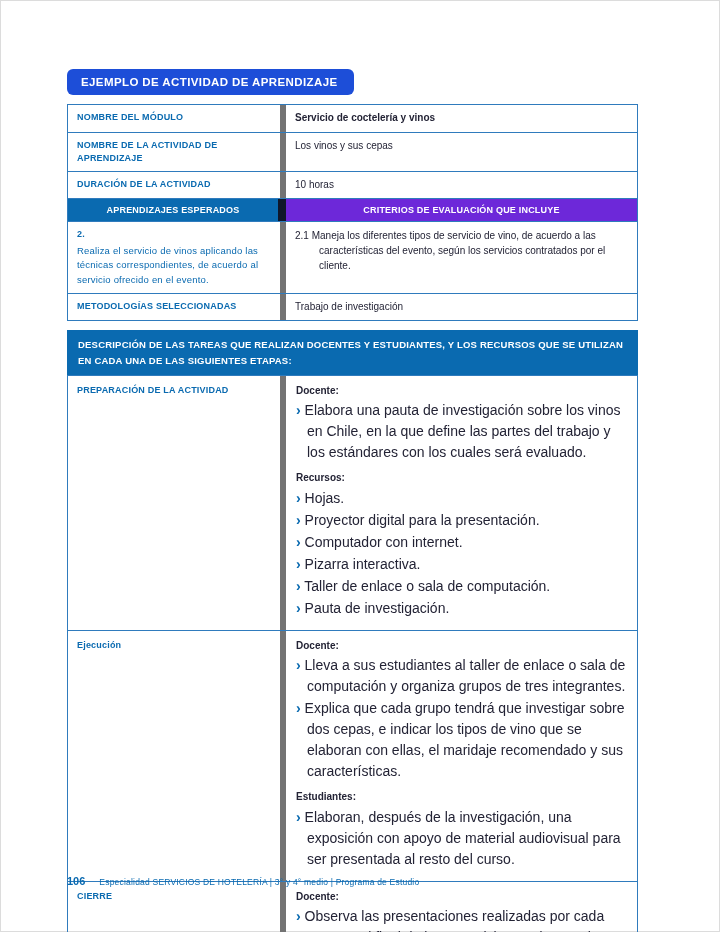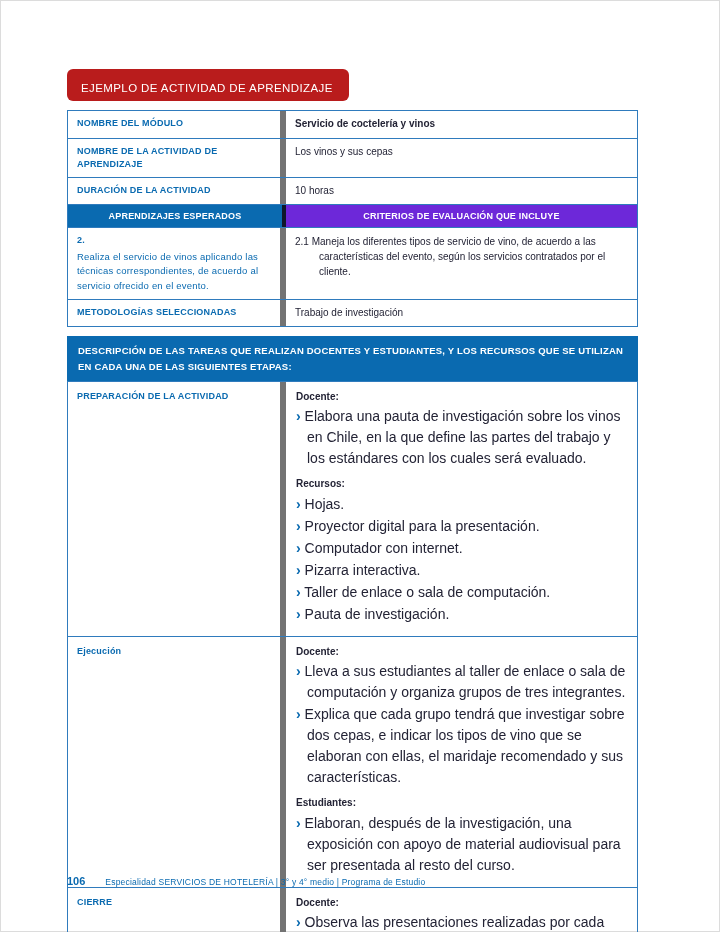--- a/index.html
+++ b/index.html
@@ -13,23 +13,23 @@
     position: absolute; inset: 0;
     width: 720px; height: 932px;
     border: 1px solid #dcdcdc;
     background: #ffffff;
   }
   .content {
     position: absolute; left: 66px; top: 68px; width: 571px;
   }
   .title-banner {
     display: inline-block;
-    background: #b91c1c; color: #ffffff;
-    font-weight: normal; font-size: 11.5px; letter-spacing: 0.4px;
-    padding: 13px 16px 7px 14px;
+    background: #1d4ed8; color: #ffffff;
+    font-weight: bold; font-size: 11.5px; letter-spacing: 0.4px;
+    padding: 7px 16px 7px 14px;
     border-radius: 6px;
   }
   .tbl {
     border: 1px solid #2f7bbd;
     width: 100%;
   }
   .info-table { margin-top: 9px; }
   .row { display: flex; border-top: 1px solid #2f7bbd; align-items: stretch; }
   .row:first-child { border-top: none; }
   .cell { padding: 6px 9px; }
@@ -42,21 +42,21 @@
   }
   .cell.value {
     flex: 1 1 auto;
     font-size: 10px; color: #232335; line-height: 1.45;
   }
   .cell.value.bold { font-weight: bold; }
   .header-row .cell { text-align: center; font-weight: bold; font-size: 9px; letter-spacing: 0.2px; padding: 6px 8px; }
   .header-row .hdr-left {
     flex: 0 0 218px; max-width: 218px;
     background: #0a6ab0; color: #ffffff;
-    border-right: 4px solid #0f172a;
+    border-right: 8px solid #0f172a;
   }
   .header-row .hdr-right {
     flex: 1 1 auto;
     background: #6d28d9; color: #ffffff;
   }
   .expected-num { font-weight: bold; margin-bottom: 3px; }
   .expected-text { font-weight: normal; font-size: 9.5px; line-height: 1.5; }
   .hanging {
     padding-left: 24px; text-indent: -24px;
     line-height: 1.5;
@@ -75,21 +75,21 @@
   .section:last-child { margin-bottom: 0; }
   .section-heading { font-weight: bold; font-size: 10px; color: #232335; margin-bottom: 2px; }
   .bullet {
     font-size: 14px; color: #232335; line-height: 1.5;
     padding-left: 11px; text-indent: -11px;
     margin: 1px 0;
   }
   .bullet .glyph { color: #0a6ab0; font-weight: bold; }
   .footer {
     position: absolute; left: 66px; top: 874px;
-    display: flex; align-items: baseline; gap: 20px;
+    display: flex; align-items: baseline; gap: 14px;
     color: #0a6ab0;
   }
   .footer .page-num { font-size: 11px; font-weight: bold; }
   .footer .footer-text { font-size: 8.5px; letter-spacing: 0.2px; }
 </style>
 </head>
 <body>
 
 <div class="page">
   <div class="content">

